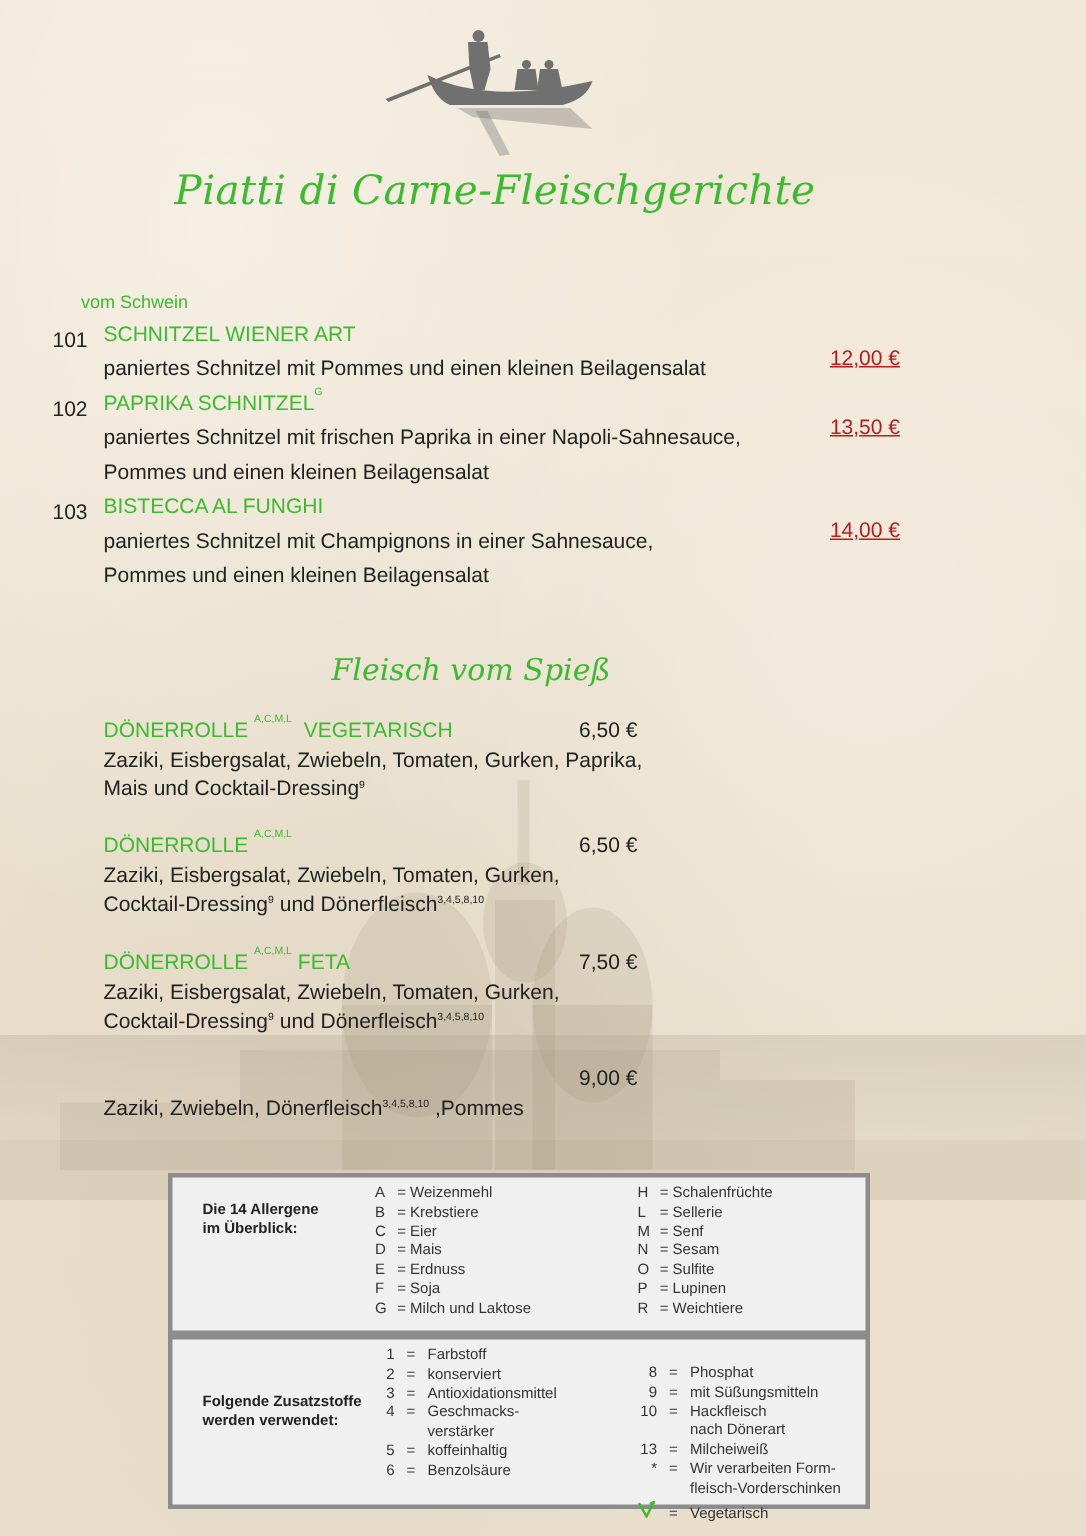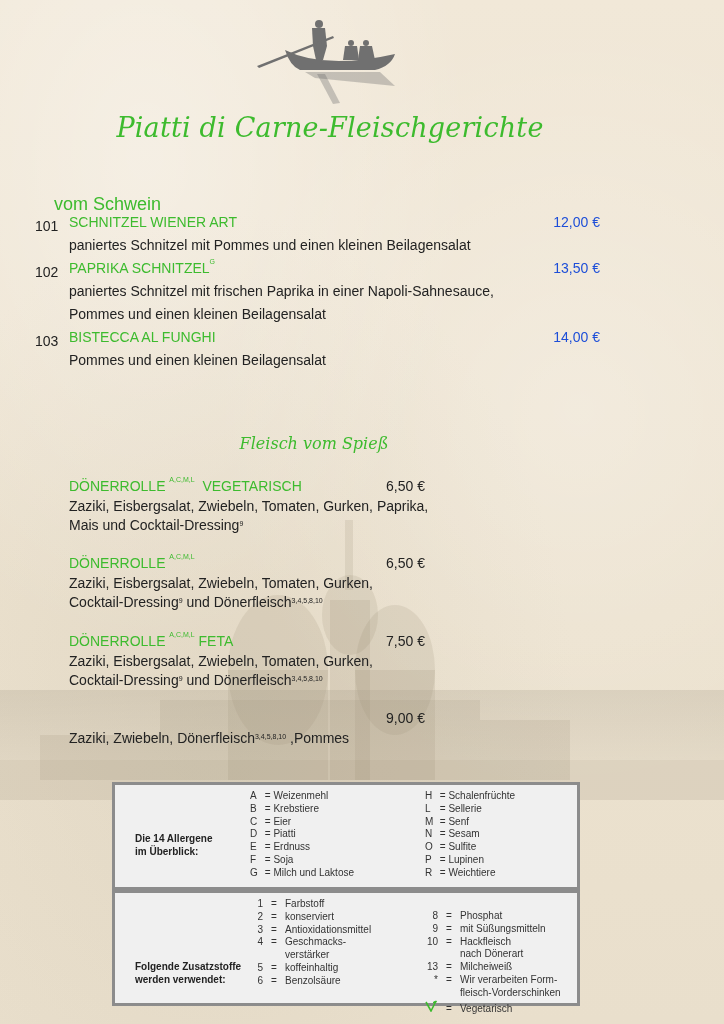--- a/index.html
+++ b/index.html
@@ -23,40 +23,40 @@
   }
   .logo { position: absolute; left: 255px; top: 8px; width: 150px; height: 100px; }
   .title {
     position: absolute; left: 0; width: 660px; top: 112px; text-align: center;
     font-family: "DejaVu Serif", serif; font-style: italic;
     font-size: 27px; color: #3dbb2e; letter-spacing: 0.2px;
   }
   .subtitle {
     position: absolute; left: 0; width: 628px; top: 434px; text-align: center;
     font-family: "DejaVu Serif", serif; font-style: italic;
-    font-size: 16px; color: #3dbb2e;
-  }
-  .cat-label { position: absolute; left: 54px; top: 194px; font-size: 18px; color: #3dbb2e; }
+    font-size: 20px; color: #3dbb2e;
+  }
+  .cat-label { position: absolute; left: 54px; top: 194px; font-size: 12px; color: #3dbb2e; }
   .dish-row { position: absolute; left: 35px; width: 565px; font-size: 14px; }
   .dish-num { position: absolute; left: 0; top: 4px; color: #222; }
   .dish-name { position: absolute; left: 34px; top: 0; color: #3dbb2e; }
-  .dish-price { position: absolute; right: 0; top: 0; color: #1d4ed8; }
+  .dish-price { position: absolute; right: 0; top: 16px; color: #b91c1c; text-decoration: underline; }
   .dish-desc { position: absolute; left: 69px; font-size: 14px; color: #222; line-height: 23px; }
   sup { font-size: 7px; vertical-align: top; position: relative; top: -2px; }
   .spiess-item { position: absolute; left: 69px; width: 368px; font-size: 14px; }
   .spiess-head { position: relative; height: 19px; }
   .spiess-name { color: #3dbb2e; }
   .spiess-price { position: absolute; right: 12px; top: 0; color: #222; }
   .spiess-desc { color: #222; line-height: 19px; }
   .box {
     position: absolute; left: 112px; width: 468px;
     background: #f0f0f0; border: 3px solid #8c8c8c; box-sizing: border-box;
     font-size: 10px; color: #333;
   }
-  .box-label { position: absolute; left: 20px; font-weight: bold; font-size: 10px; color: #222; line-height: 13px; margin-top: 32px; }
+  .box-label { position: absolute; left: 20px; font-weight: bold; font-size: 10px; color: #222; line-height: 13px; }
   .col { position: absolute; line-height: 12.8px; }
   .col .r { white-space: nowrap; }
   .col .k { display: inline-block; width: 12px; }
   .addk { display: inline-block; width: 18px; text-align: right; }
   .adde { display: inline-block; width: 22px; text-align: center; }
 </style>
 </head>
 <body>
 
 <svg class="bg-skyline" viewBox="0 0 724 280" xmlns="http://www.w3.org/2000/svg">
@@ -115,20 +115,21 @@
   <div>paniertes Schnitzel mit frischen Paprika in einer Napoli-Sahnesauce,</div>
   <div>Pommes und einen kleinen Beilagensalat</div>
 </div>
 
 <div class="dish-row" style="top:329px">
   <span class="dish-num">103</span>
   <span class="dish-name">BISTECCA AL FUNGHI</span>
   <span class="dish-price">14,00 €</span>
 </div>
 <div class="dish-desc" style="top:349px">
+  <div>paniertes Schnitzel mit Champignons in einer Sahnesauce,</div>
   <div>Pommes und einen kleinen Beilagensalat</div>
 </div>
 
 <div class="subtitle">Fleisch vom Spieß</div>
 
 <div class="spiess-item" style="top:478px">
   <div class="spiess-head">
     <span class="spiess-name"><span>DÖNERROLLE</span> <sup>A,C,M,L</sup>&nbsp; <span>VEGETARISCH</span></span>
     <span class="spiess-price">6,50 €</span>
   </div>
@@ -171,21 +172,21 @@
 
 <div class="box" style="top:782px; height:108px;">
   <div class="box-label" style="top:15px">
     <div>Die 14 Allergene</div>
     <div>im Überblick:</div>
   </div>
   <div class="col" style="left:135px; top:5px">
     <div class="r"><span class="k">A</span> = <span>Weizenmehl</span></div>
     <div class="r"><span class="k">B</span> = <span>Krebstiere</span></div>
     <div class="r"><span class="k">C</span> = <span>Eier</span></div>
-    <div class="r"><span class="k">D</span> = <span>Piatti</span></div>
+    <div class="r"><span class="k">D</span> = <span>Mais</span></div>
     <div class="r"><span class="k">E</span> = <span>Erdnuss</span></div>
     <div class="r"><span class="k">F</span> = <span> Soja</span></div>
     <div class="r"><span class="k">G</span> = <span>Milch und Laktose</span></div>
   </div>
   <div class="col" style="left:310px; top:5px">
     <div class="r"><span class="k">H</span> = <span>Schalenfrüchte</span></div>
     <div class="r"><span class="k">L</span> = <span>Sellerie</span></div>
     <div class="r"><span class="k">M</span> = <span>Senf</span></div>
     <div class="r"><span class="k">N</span> = <span>Sesam</span></div>
     <div class="r"><span class="k">O</span> = <span>Sulfite</span></div>

